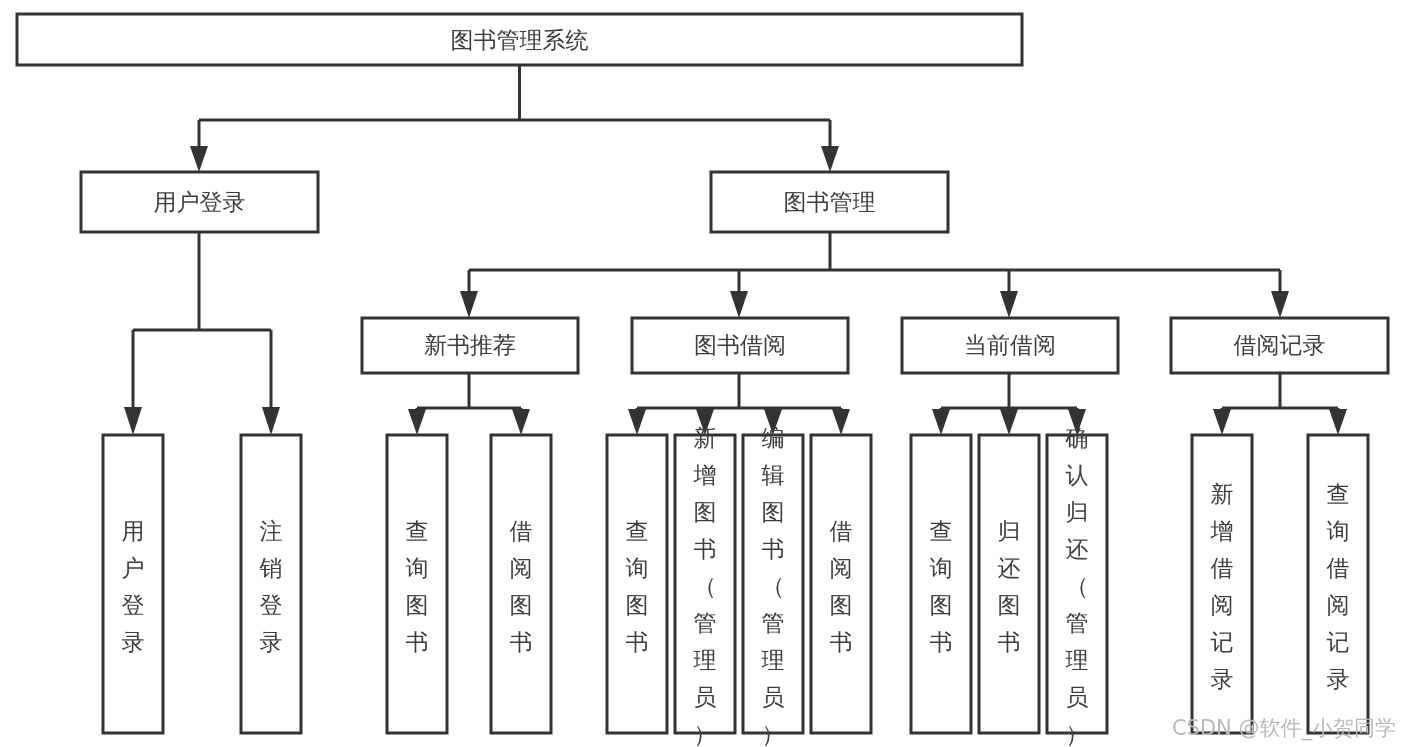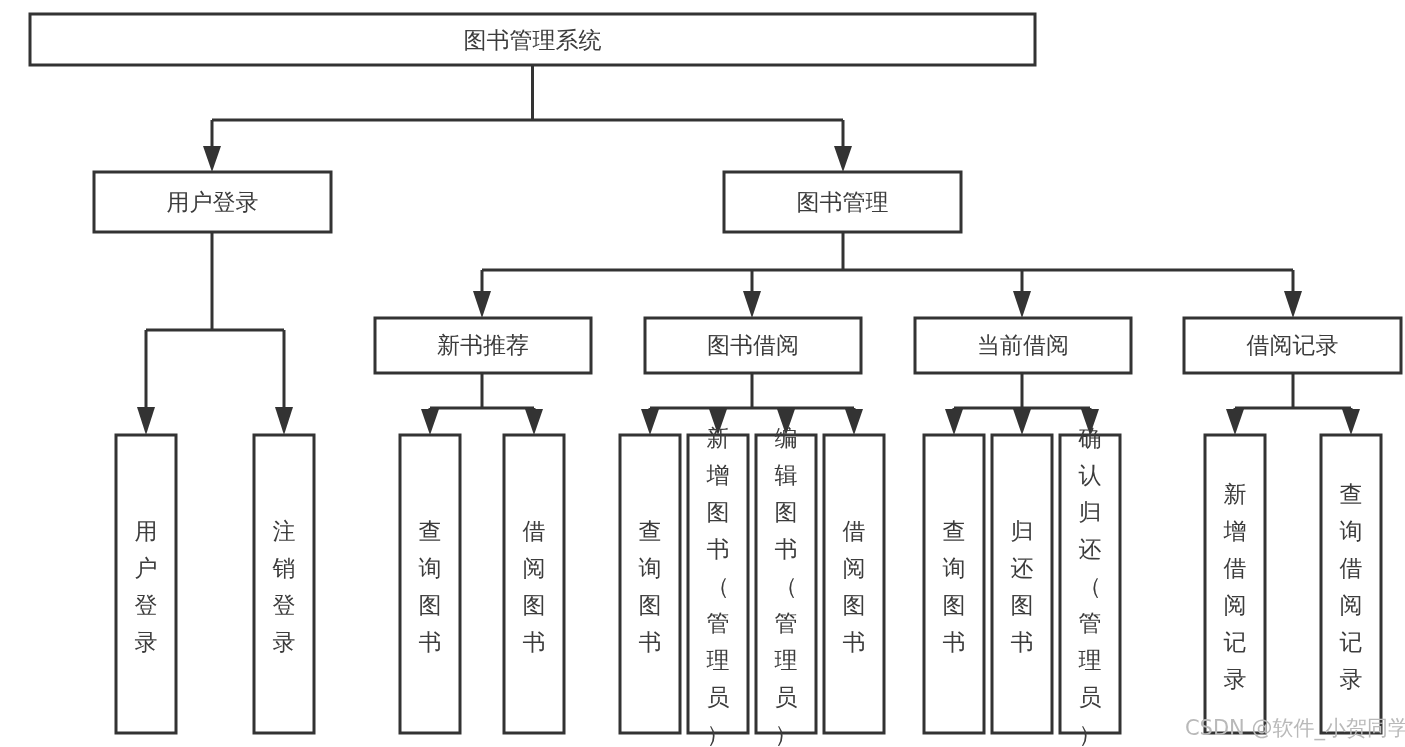--- a/index.html
+++ b/index.html
@@ -9,21 +9,21 @@
   }
   body {
     width: 1405px;
     height: 747px;
     font-family: "DejaVu Sans", "Liberation Sans", sans-serif;
     overflow: hidden;
     position: relative;
   }
   #diagram-root {
     position: absolute;
-    left: 13px;
+    left: 0;
     top: 0;
     width: 1286px;
     height: 747px;
     text-decoration: underline;
   }
   svg.flow {
     display: block;
     width: 1405px;
     height: 747px;
   }

